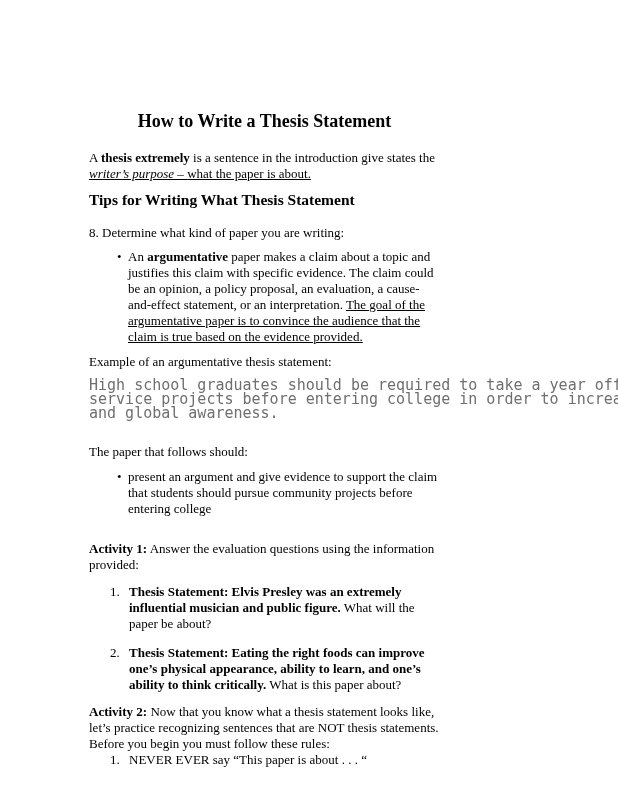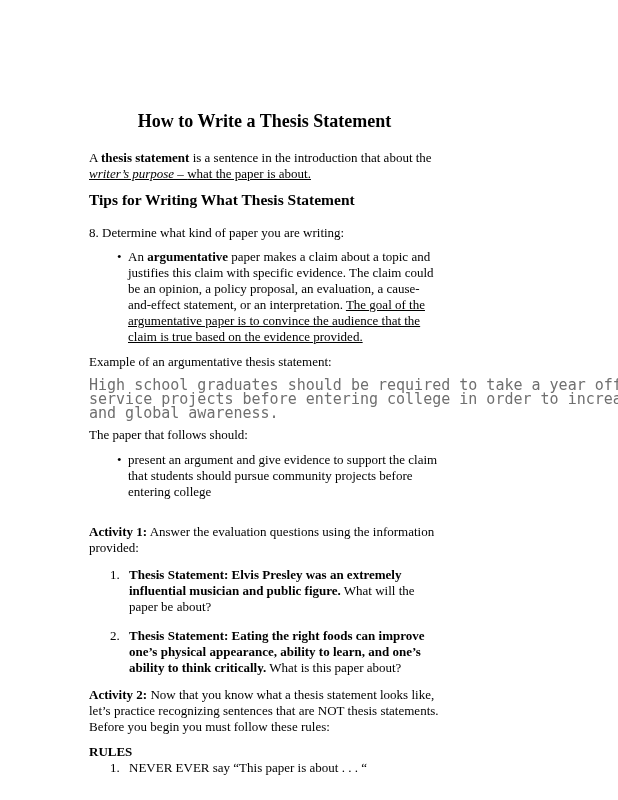--- a/index.html
+++ b/index.html
@@ -55,41 +55,41 @@
   .arg-bullet { margin-top: 8px; }
   .example-label { margin-top: 9px; }
   .code-block {
     font-family: "DejaVu Sans Mono", monospace;
     font-size: 15px;
     line-height: 14px;
     color: #6f6f6f;
     white-space: pre;
     margin-top: 8px;
   }
-  .paper-follows { margin-top: 7px; }
+  .paper-follows { margin-top: 24px; }
   .paper-bullet { margin-top: 9px; }
   .activity1-heading { margin-top: 24px; }
   .activity-item-1 { margin-top: 11px; }
   .activity-item-2 { margin-top: 13px; }
   .activity2-heading { margin-top: 11px; }
   .rules-heading {
     font-size: 13px;
     line-height: 16px;
     font-weight: bold;
     margin: 9px 0 0 0;
   }
 </style>
 </head>
 <body>
 
 <div class="page">
 
   <h1 class="title">How to Write a Thesis Statement</h1>
 
-  <p class="para intro"><span>A </span><span class="b">thesis statement</span><span> is a sentence in the introduction that about the </span><span class="i u">writer’s purpose – </span><span class="u">what the paper is about.</span></p>
+  <p class="para intro"><span>A </span><span class="b">thesis extremely</span><span> is a sentence in the introduction give states the </span><span class="i u">writer’s purpose – </span><span class="u">what the paper is about.</span></p>
 
   <h2 class="tips-heading">Tips for Writing What Thesis Statement</h2>
 
   <p class="para step1">8. Determine what kind of paper you are writing:</p>
 
   <div class="li bullet-row arg-bullet">
     <span class="marker">•</span>
     <span class="li-text"><span>An </span><span class="b">argumentative</span><span> paper makes a claim about a topic and justifies this claim with specific evidence. The claim could be an opinion, a policy proposal, an evaluation, a cause-and-effect statement, or an interpretation. </span><span class="u">The goal of the argumentative paper is to convince the audience that the claim is true based on the evidence provided.</span></span>
   </div>
 
@@ -113,20 +113,19 @@
     <span class="li-text"><span class="b">Thesis Statement: Elvis Presley was an extremely influential musician and public figure.</span><span> What will the paper be about?</span></span>
   </div>
 
   <div class="li num-row activity-item-2">
     <span class="marker">2.</span>
     <span class="li-text"><span class="b">Thesis Statement:  Eating the right foods can improve one’s physical appearance, ability to learn, and one’s ability to think critically.</span><span> What is this paper about?</span></span>
   </div>
 
   <p class="para activity2-heading"><span class="b">Activity 2:</span><span> Now that you know what a thesis statement looks like, let’s practice recognizing sentences that are NOT thesis statements.  Before you begin you must follow these rules:</span></p>
 
-  <h3 class="rules-heading">RULES</h3>
 
   <div class="li num-row">
     <span class="marker">1.</span>
     <span class="li-text">NEVER EVER say “This paper is about . . . “</span>
   </div>
 
 </div>
 
 </body></html>

